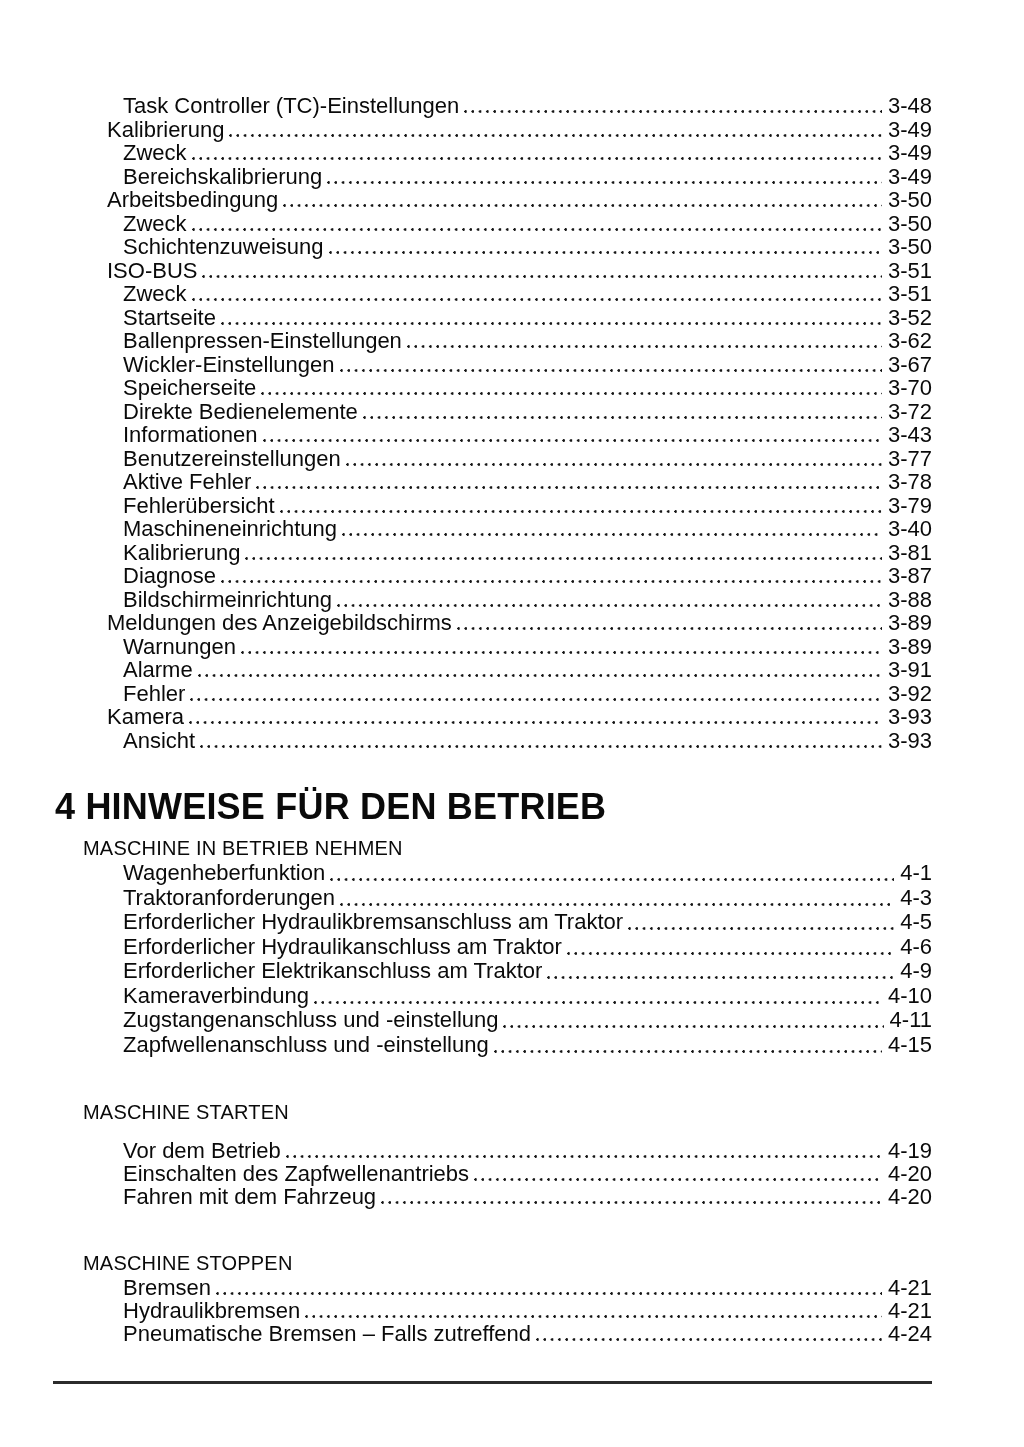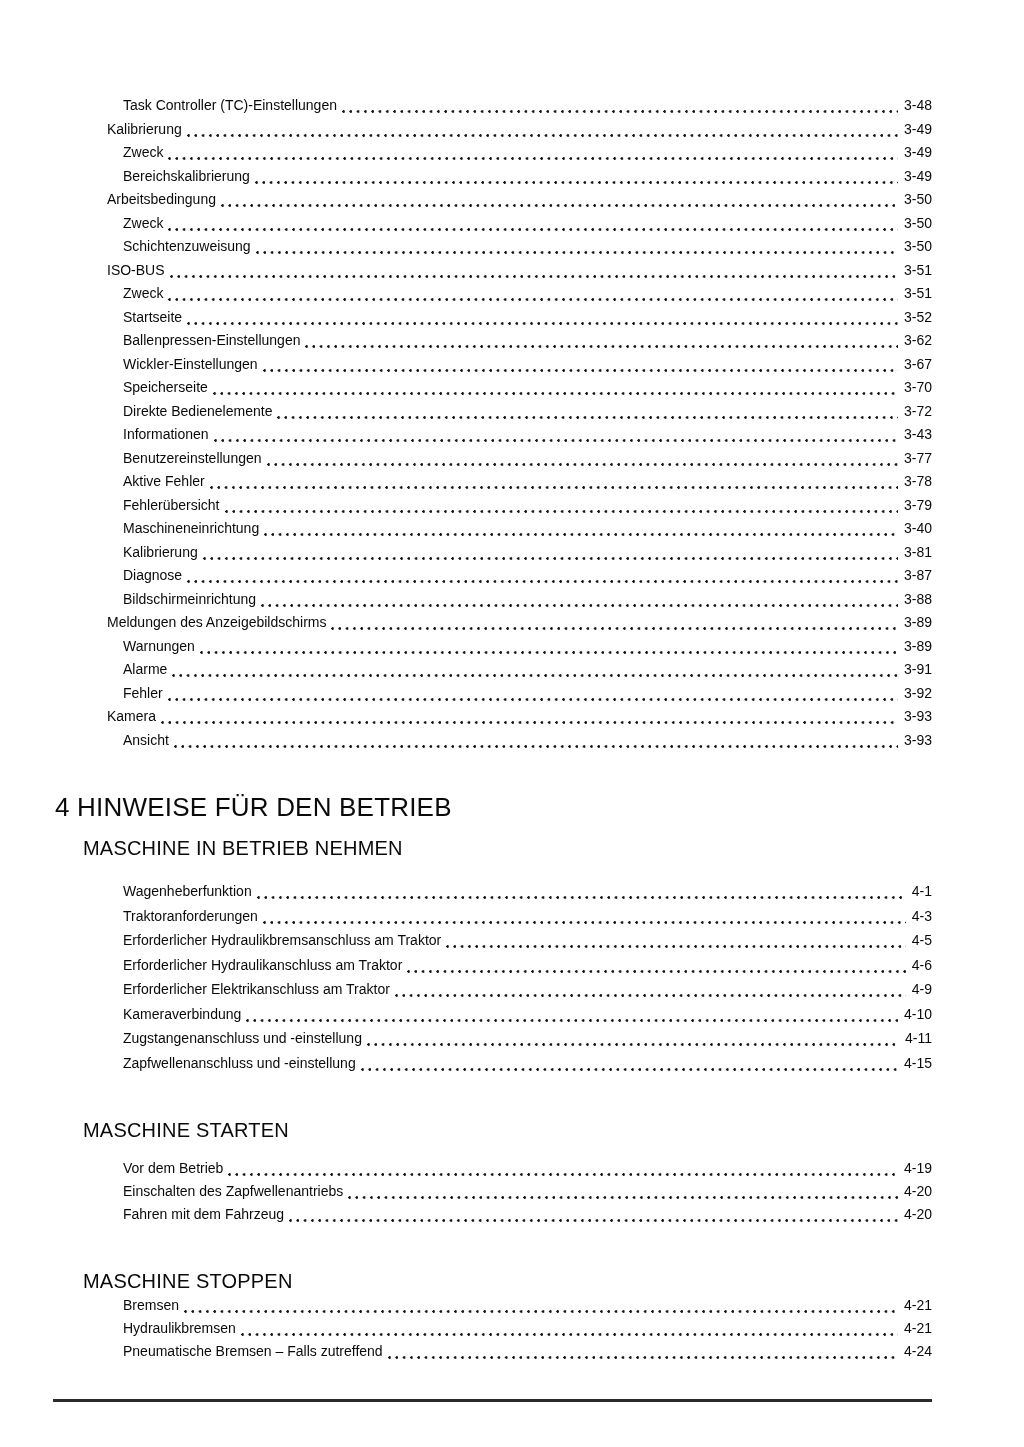--- a/index.html
+++ b/index.html
@@ -18,21 +18,21 @@
   .page {
     position: absolute;
     left: 53px;
     top: 0;
     width: 879px;
   }
 
   
   .row {
     display: flex;
-    font-size: 14px;
+    font-size: 22px;
     white-space: nowrap;
     justify-content: center;
   }
   .row.l1 { padding-left: 54px; }
   .row.l2 { padding-left: 70px; }
 
   .toc3 { margin-top: 94px; }
   .toc3 .row  { height: 23.5px; line-height: 23.5px; }
   .sec1 .rows .row { height: 24.5px; line-height: 24.5px; }
   .sec2 .rows .row, .sec3 .rows .row { height: 23px; line-height: 23px; }
@@ -51,36 +51,36 @@
     bottom: 4.5px;
     height: 3px;
     background-image: radial-gradient(circle at 1.5px 1.5px, #161616 1.15px, rgba(0,0,0,0) 1.5px);
     background-size: 7.3px 3px;
     background-repeat: repeat-x;
   }
   .num { white-space: nowrap; }
 
   
   h1.chapter {
-    font-size: 26px;
-    font-weight: 400;
+    font-size: 36px;
+    font-weight: 700;
     line-height: 30px;
     margin: 40px 0 0 2px;
     letter-spacing: 0.2px;
   }
   .sec h2 {
     font-size: 20px;
     font-weight: 400;
     line-height: 26px;
     margin: 0 0 0 30px;
     letter-spacing: 0.2px;
   }
   .sec.first h2 { margin-top: 13px; }
   .sec.gap h2   { margin-top: 42px; }
-  .sec .rows    { margin-top: 18px; }
+  .sec .rows    { margin-top: 0; }
   .sec2 .rows   { margin-top: 14px; }
   .sec3 .rows   { margin-top: 0; }
 
   
   .footer-rule {
     margin-top: 36px;
     width: 100%;
     height: 2.5px;
     background: #2b2b2b;
   }

